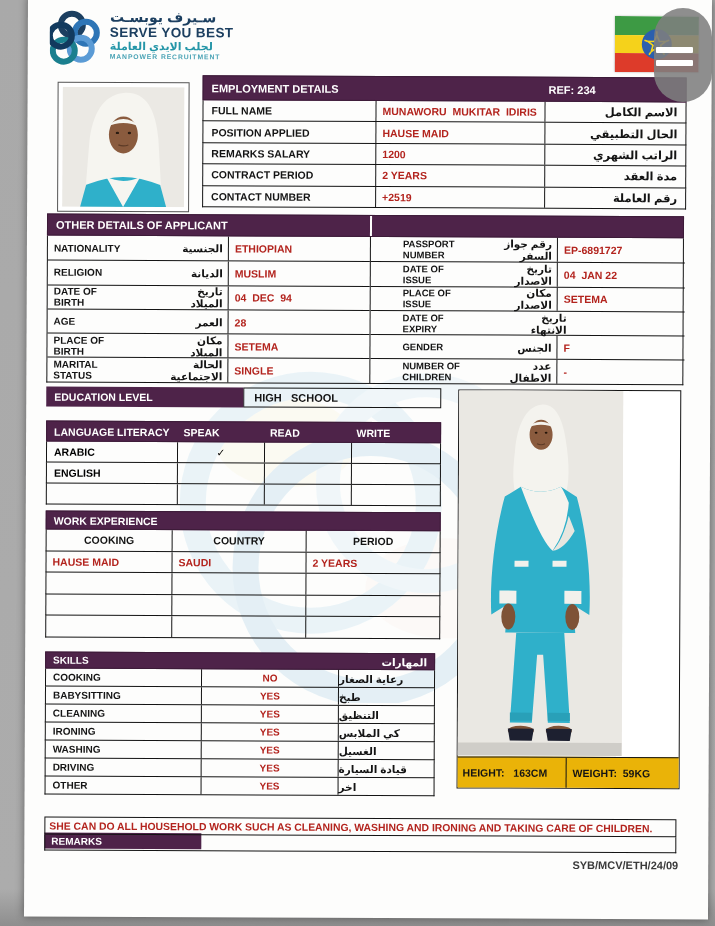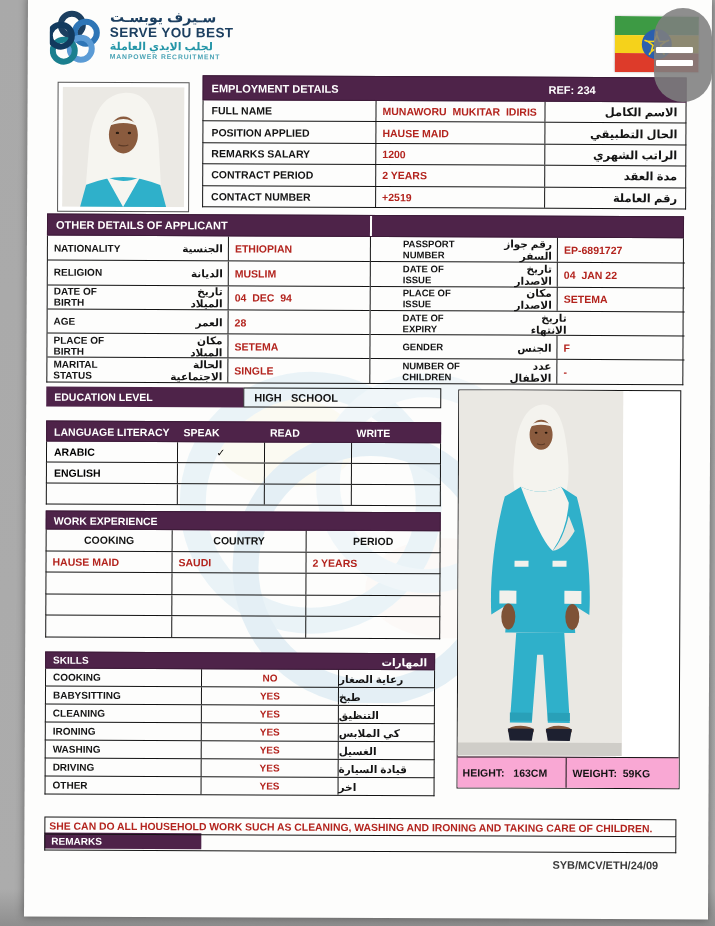--- a/index.html
+++ b/index.html
@@ -82,38 +82,38 @@
   .wc1 { width:125px; text-align:center; }
   .wc2 { width:134px; text-align:center; border-left:1px solid #141414; align-self:stretch; display:flex; align-items:center; justify-content:center; }
   .wc3 { flex:1; text-align:center; border-left:1px solid #141414; align-self:stretch; display:flex; align-items:center; justify-content:center; }
   .wrow { display:flex; height:21.5px; border:1.5px solid #141414; border-top:none; align-items:center; font-size:10.5px; }
   .wd1 { width:125px; padding-left:6px; }
   .wd2 { width:134px; padding-left:6px; border-left:1px solid #141414; align-self:stretch; display:flex; align-items:center; }
   .wd3 { flex:1; padding-left:6px; border-left:1px solid #141414; align-self:stretch; display:flex; align-items:center; }
   
   .body-box { left:432px; top:391px; width:223px; height:399px; border:1.5px solid #141414; background:#fff; }
   .body-photo { position:absolute; left:0; top:0; width:164px; height:365px; background:#eae8e3; }
-  .hw-row { position:absolute; left:0; bottom:0; right:0; height:31px; border-top:1.5px solid #141414; display:flex; align-items:center; font-size:10.5px; font-weight:bold; color:#141414; background:#f9a8d4; }
+  .hw-row { position:absolute; left:0; bottom:0; right:0; height:31px; border-top:1.5px solid #141414; display:flex; align-items:center; font-size:10.5px; font-weight:bold; color:#141414; background:#eab308; }
   .hw1 { width:108px; padding-left:5px; white-space:pre; }
   .hw2 { flex:1; padding-left:6px; border-left:1.3px solid #141414; align-self:stretch; display:flex; align-items:center; white-space:pre; }
   
   .skills { left:20px; top:655px; width:390px; }
   .sk-head { height:17px; font-size:10px; border:1.5px solid #3c1b38; justify-content:space-between; padding:0 7px; }
   .sk-head .skar { direction:rtl; font-size:10.5px; }
   .srow { display:flex; height:18px; border:1.5px solid #141414; border-top:none; align-items:center; font-size:10px; }
   .sc1 { width:155px; padding-left:7px; }
   .sc2 { width:137px; border-left:1px solid #141414; align-self:stretch; display:flex; align-items:center; justify-content:center; }
   .sc3 { flex:1; border-left:1px solid #141414; align-self:stretch; display:flex; align-items:center; justify-content:flex-end; padding-right:7px; direction:rtl; font-size:10.5px; }
   
   .rem-bar { left:20px; top:804px; width:157px; height:16px; font-size:10px; padding-left:7px;margin-top:32px; }
   .rem-tab { left:20px; top:820px; width:632px; }
   .rrow1 { height:18px; border:1.3px solid #141414; display:flex; align-items:center; padding-left:4px; font-size:10.4px; }
   .rrow2 { height:16px; border:1.3px solid #141414; border-top:none; }
   
-  .footer-code { position:absolute; left:452px; top:860px; width:182px; text-align:right; font-size:11px; font-weight:600; color:#3a3a3a; z-index:1; }
+  .footer-code { position:absolute; left:472px; top:860px; width:182px; text-align:right; font-size:11px; font-weight:600; color:#3a3a3a; z-index:1; }
 </style>
 </head>
 <body>
 
 <div class="page">
   <div class="sheet">
 
     <svg class="watermark" width="470" height="370" viewBox="0 0 470 370">
       <ellipse cx="150" cy="110" rx="70" ry="45" fill="#f3e3ae" opacity=".55"></ellipse>
       <ellipse cx="310" cy="255" rx="80" ry="50" fill="#efd2c8" opacity=".45"></ellipse>

